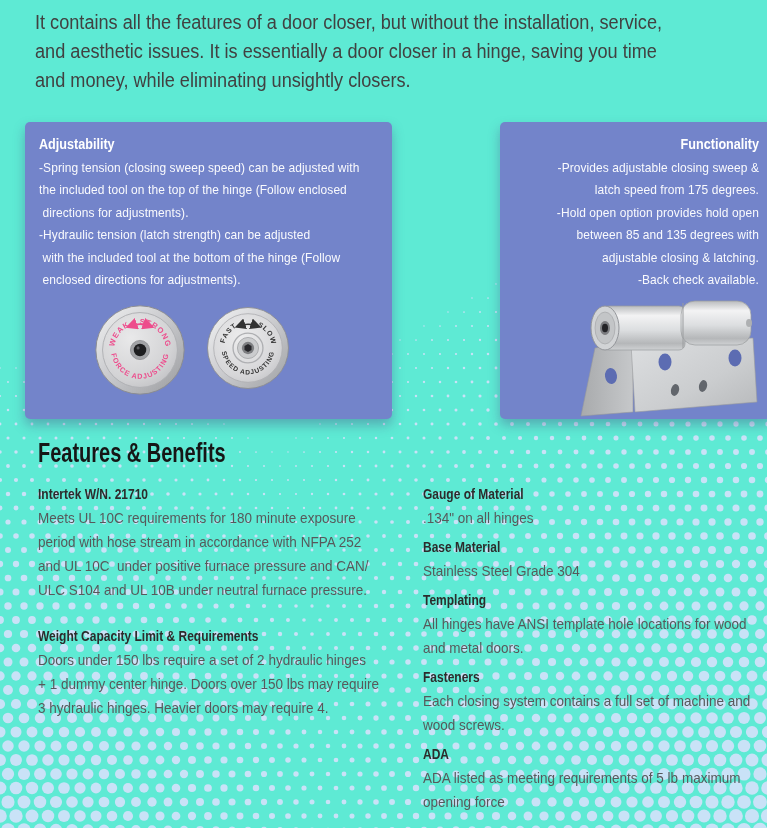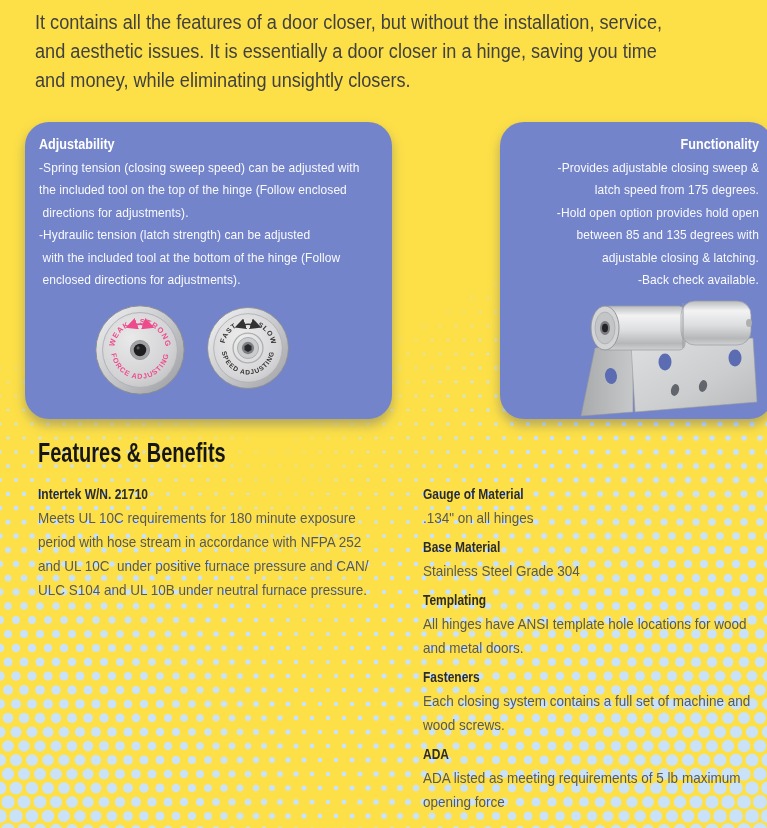--- a/index.html
+++ b/index.html
@@ -1,24 +1,24 @@
 <!DOCTYPE html>
 <html style="--card-bg: #7384ca; --dot: #c9e2f7; --force-label: #ed4c8c; --speed-label: #333333; --heading: #161616; --body: #57595b;"><head>
 <meta charset="utf-8">
 <style>
   html,body{margin:0;padding:0;background:#fff;}
   .page{
-    position:relative;width:767px;height:828px;overflow:hidden;background:#fde047;
+    position:relative;width:767px;height:828px;overflow:hidden;background:#5eead4;
     font-family:"Liberation Sans",sans-serif;
   }
   #dots{position:absolute;left:0;top:0;width:767px;height:828px;fill:var(--dot,#c9e2f7);}
   .intro{position:absolute;left:35px;top:8px;color:#414141;}
   .intro .line{font-size:19.5px;line-height:29px;white-space:pre;transform:scaleX(.93);transform-origin:0 50%;}
   .card{
-    position:absolute;top:122px;height:297px;border-radius:24px;
+    position:absolute;top:122px;height:297px;border-radius:5px;
     background:var(--card-bg,#7384ca);
     box-shadow:0 6px 12px rgba(70,80,130,.40);
     padding:12px 14px;box-sizing:border-box;color:#fff;
   }
   .card.left{left:25px;width:367px;}
   .card.right{left:500px;width:273px;text-align:right;}
   .card-title{font-size:14px;font-weight:bold;line-height:20px;margin-bottom:3px;white-space:pre;transform:scaleX(.9);transform-origin:0 50%;}
   .card.right .card-title{transform-origin:100% 50%;}
   .card .line{font-size:13px;line-height:22.4px;letter-spacing:.1px;color:rgba(255,255,255,.96);white-space:pre;transform:scaleX(.92);transform-origin:0 50%;}
   .card.right .line{transform-origin:100% 50%;}
@@ -1964,20 +1964,26 @@
   <h1 class="features-heading">Features &amp; Benefits</h1>
 
   <div class="col left-col">
     <div class="sec">
       <div class="sec-title">Intertek W/N. 21710</div>
       <div class="line">Meets UL 10C requirements for 180 minute exposure</div>
       <div class="line">period with hose stream in accordance with NFPA 252</div>
       <div class="line">and UL 10C  under positive furnace pressure and CAN/</div>
       <div class="line">ULC S104 and UL 10B under neutral furnace pressure.</div>
     </div>
+    <div class="sec">
+      <div class="sec-title">Weight Capacity Limit &amp; Requirements</div>
+      <div class="line">Doors under 150 lbs require a set of 2 hydraulic hinges</div>
+      <div class="line">+ 1 dummy center hinge. Doors over 150 lbs may require</div>
+      <div class="line">3 hydraulic hinges. Heavier doors may require 4.</div>
+    </div>
   </div>
 
   <div class="col right-col">
     <div class="sec">
       <div class="sec-title">Gauge of Material</div>
       <div class="line">.134" on all hinges</div>
     </div>
     <div class="sec">
       <div class="sec-title">Base Material</div>
       <div class="line">Stainless Steel Grade 304</div>

